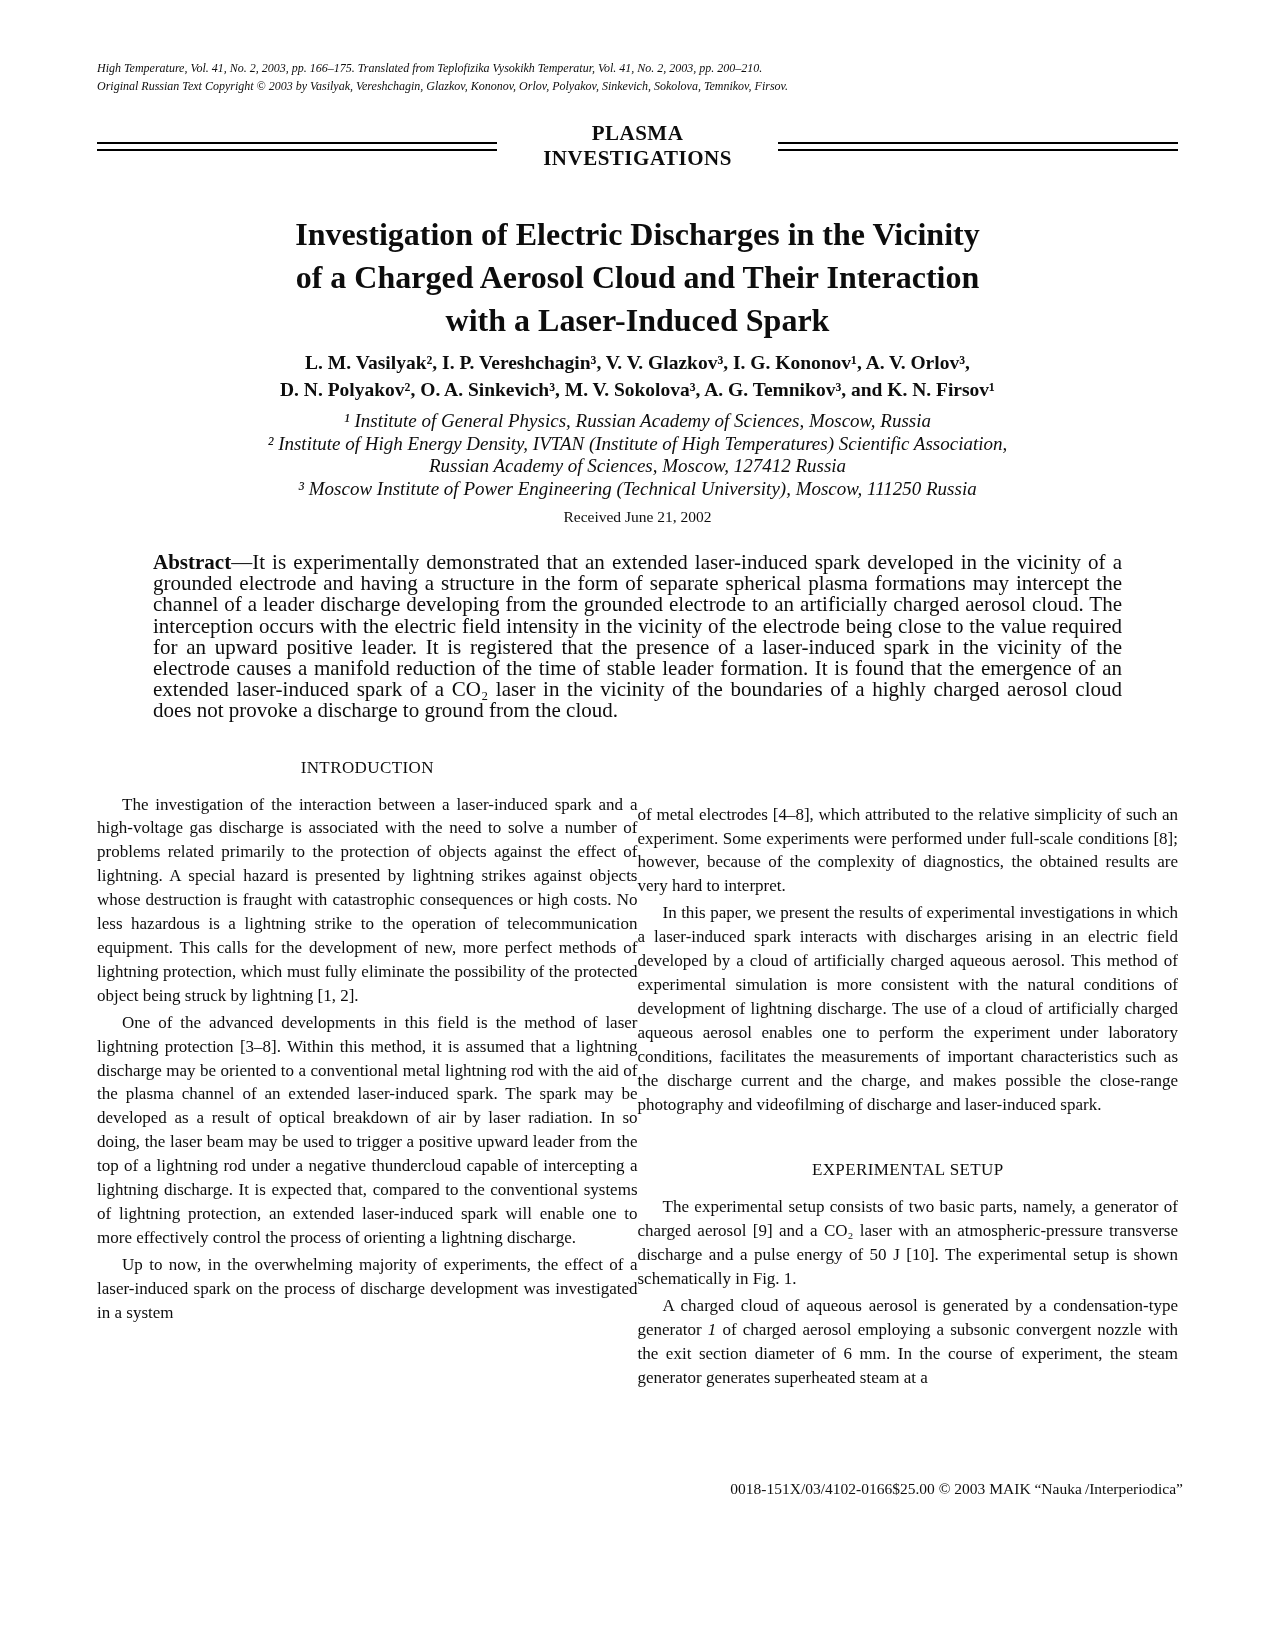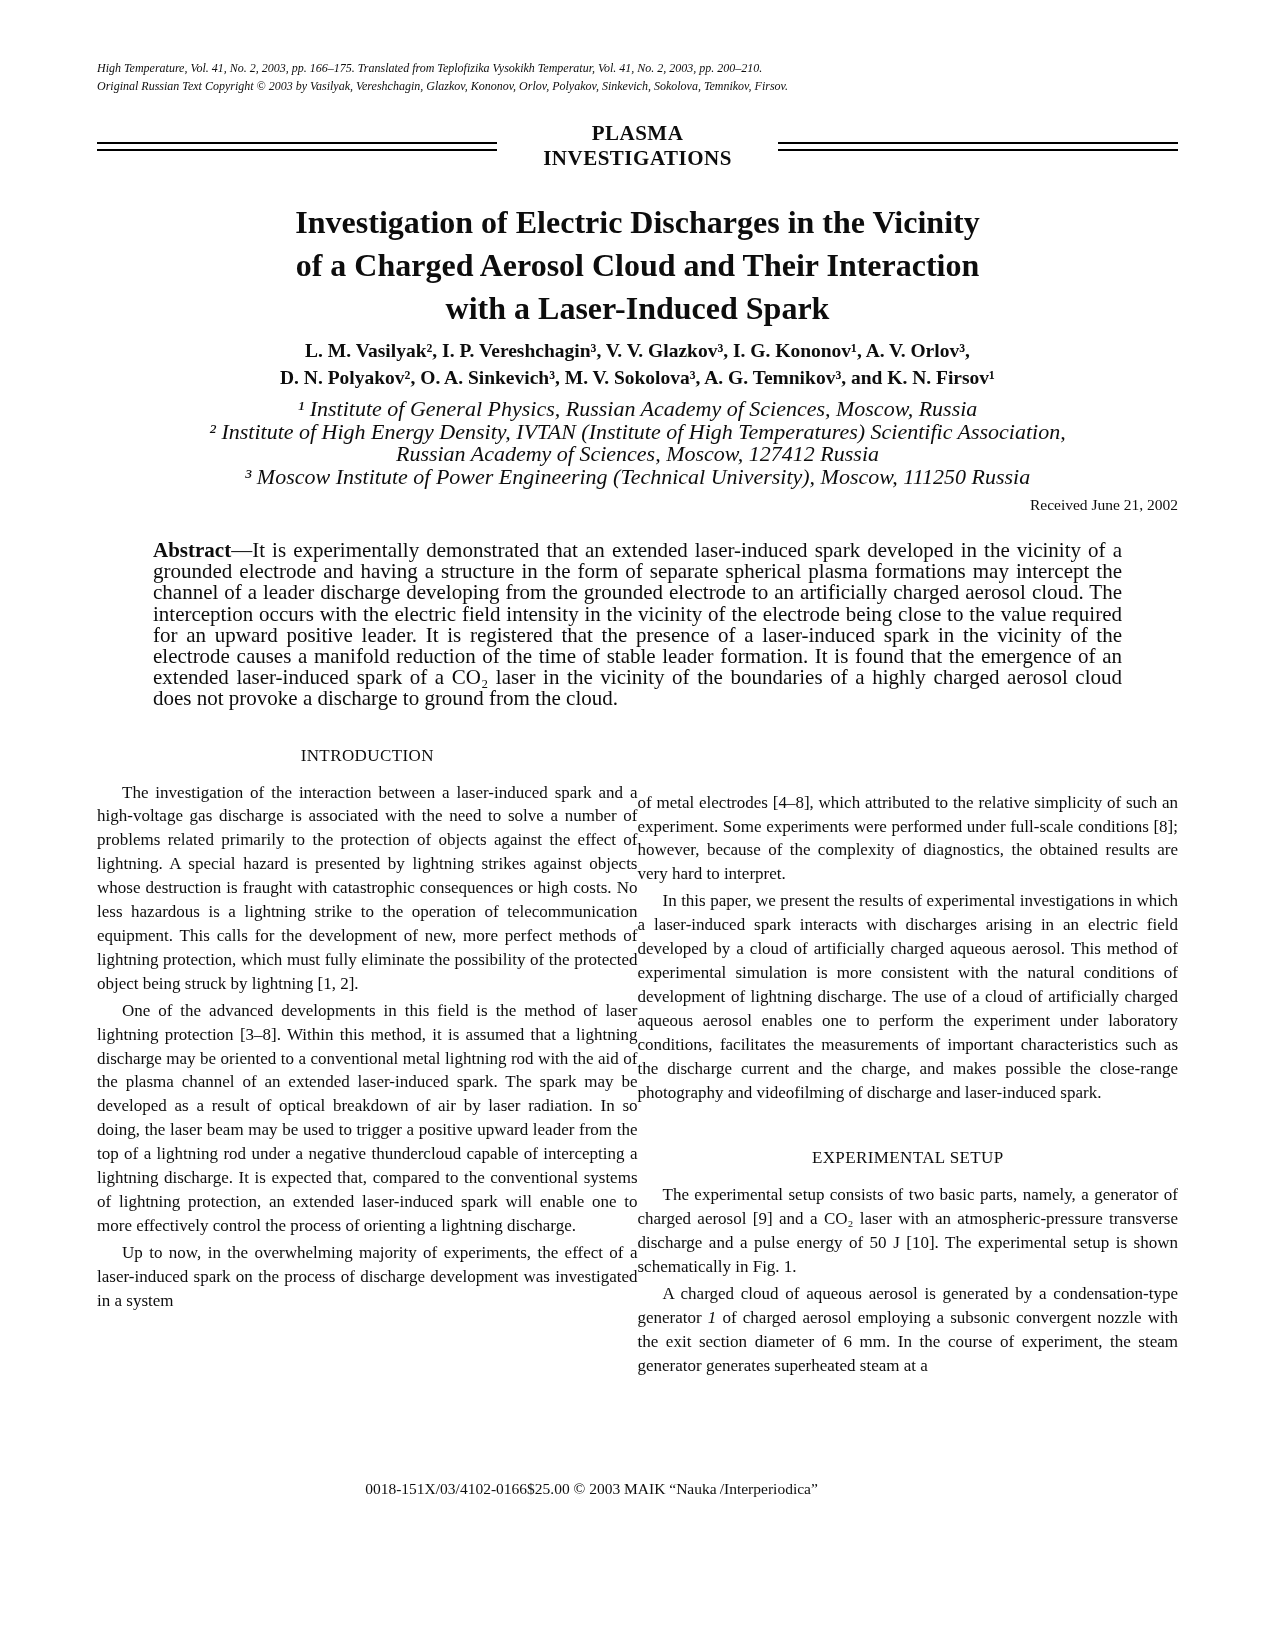--- a/index.html
+++ b/index.html
@@ -30,43 +30,43 @@
     text-align: center;
     font-weight: bold;
     font-size: 21px;
     line-height: 25px;
     letter-spacing: 0.5px;
     white-space: nowrap;
   }
 
   
   .title {
-    margin-top: 30px;
+    margin-top: 42px;
     text-align: center;
     font-weight: bold;
     font-size: 32px;
     line-height: 43px;
   }
   .authors {
     margin-top: 7px;
     text-align: center;
     font-weight: bold;
     font-size: 19.5px;
     line-height: 27px;
   }
   .affils {
     margin-top: 7px;
     text-align: center;
     font-style: italic;
-    font-size: 22px;
+    font-size: 19px;
     line-height: 22.5px;
   }
   .received {
     margin-top: 7px;
-    text-align: right;
+    text-align: center;
     font-size: 15.5px;
     line-height: 20px;
   }
 
   
   .abstract {
     margin: 25px 56px 0 56px;
     text-align: justify;
     font-size: 21px;
     line-height: 21.2px;
@@ -91,21 +91,21 @@
   }
   .col-right { padding-top: 47px; }
   .col-right .heading { margin-top: 42px; }
 
   
   .footer {
     position: absolute;
     left: 0;
     top: 1480px;
     width: 1183px;
-    text-align: center;
+    text-align: right;
     font-size: 15.5px;
   }
 </style>
 </head>
 <body>
 
 <div class="page">
 
   <div class="jheader">
     <div>High Temperature, Vol. 41, No. 2, 2003, pp. 166–175. Translated from Teplofizika Vysokikh Temperatur, Vol. 41, No. 2, 2003, pp. 200–210.</div>

